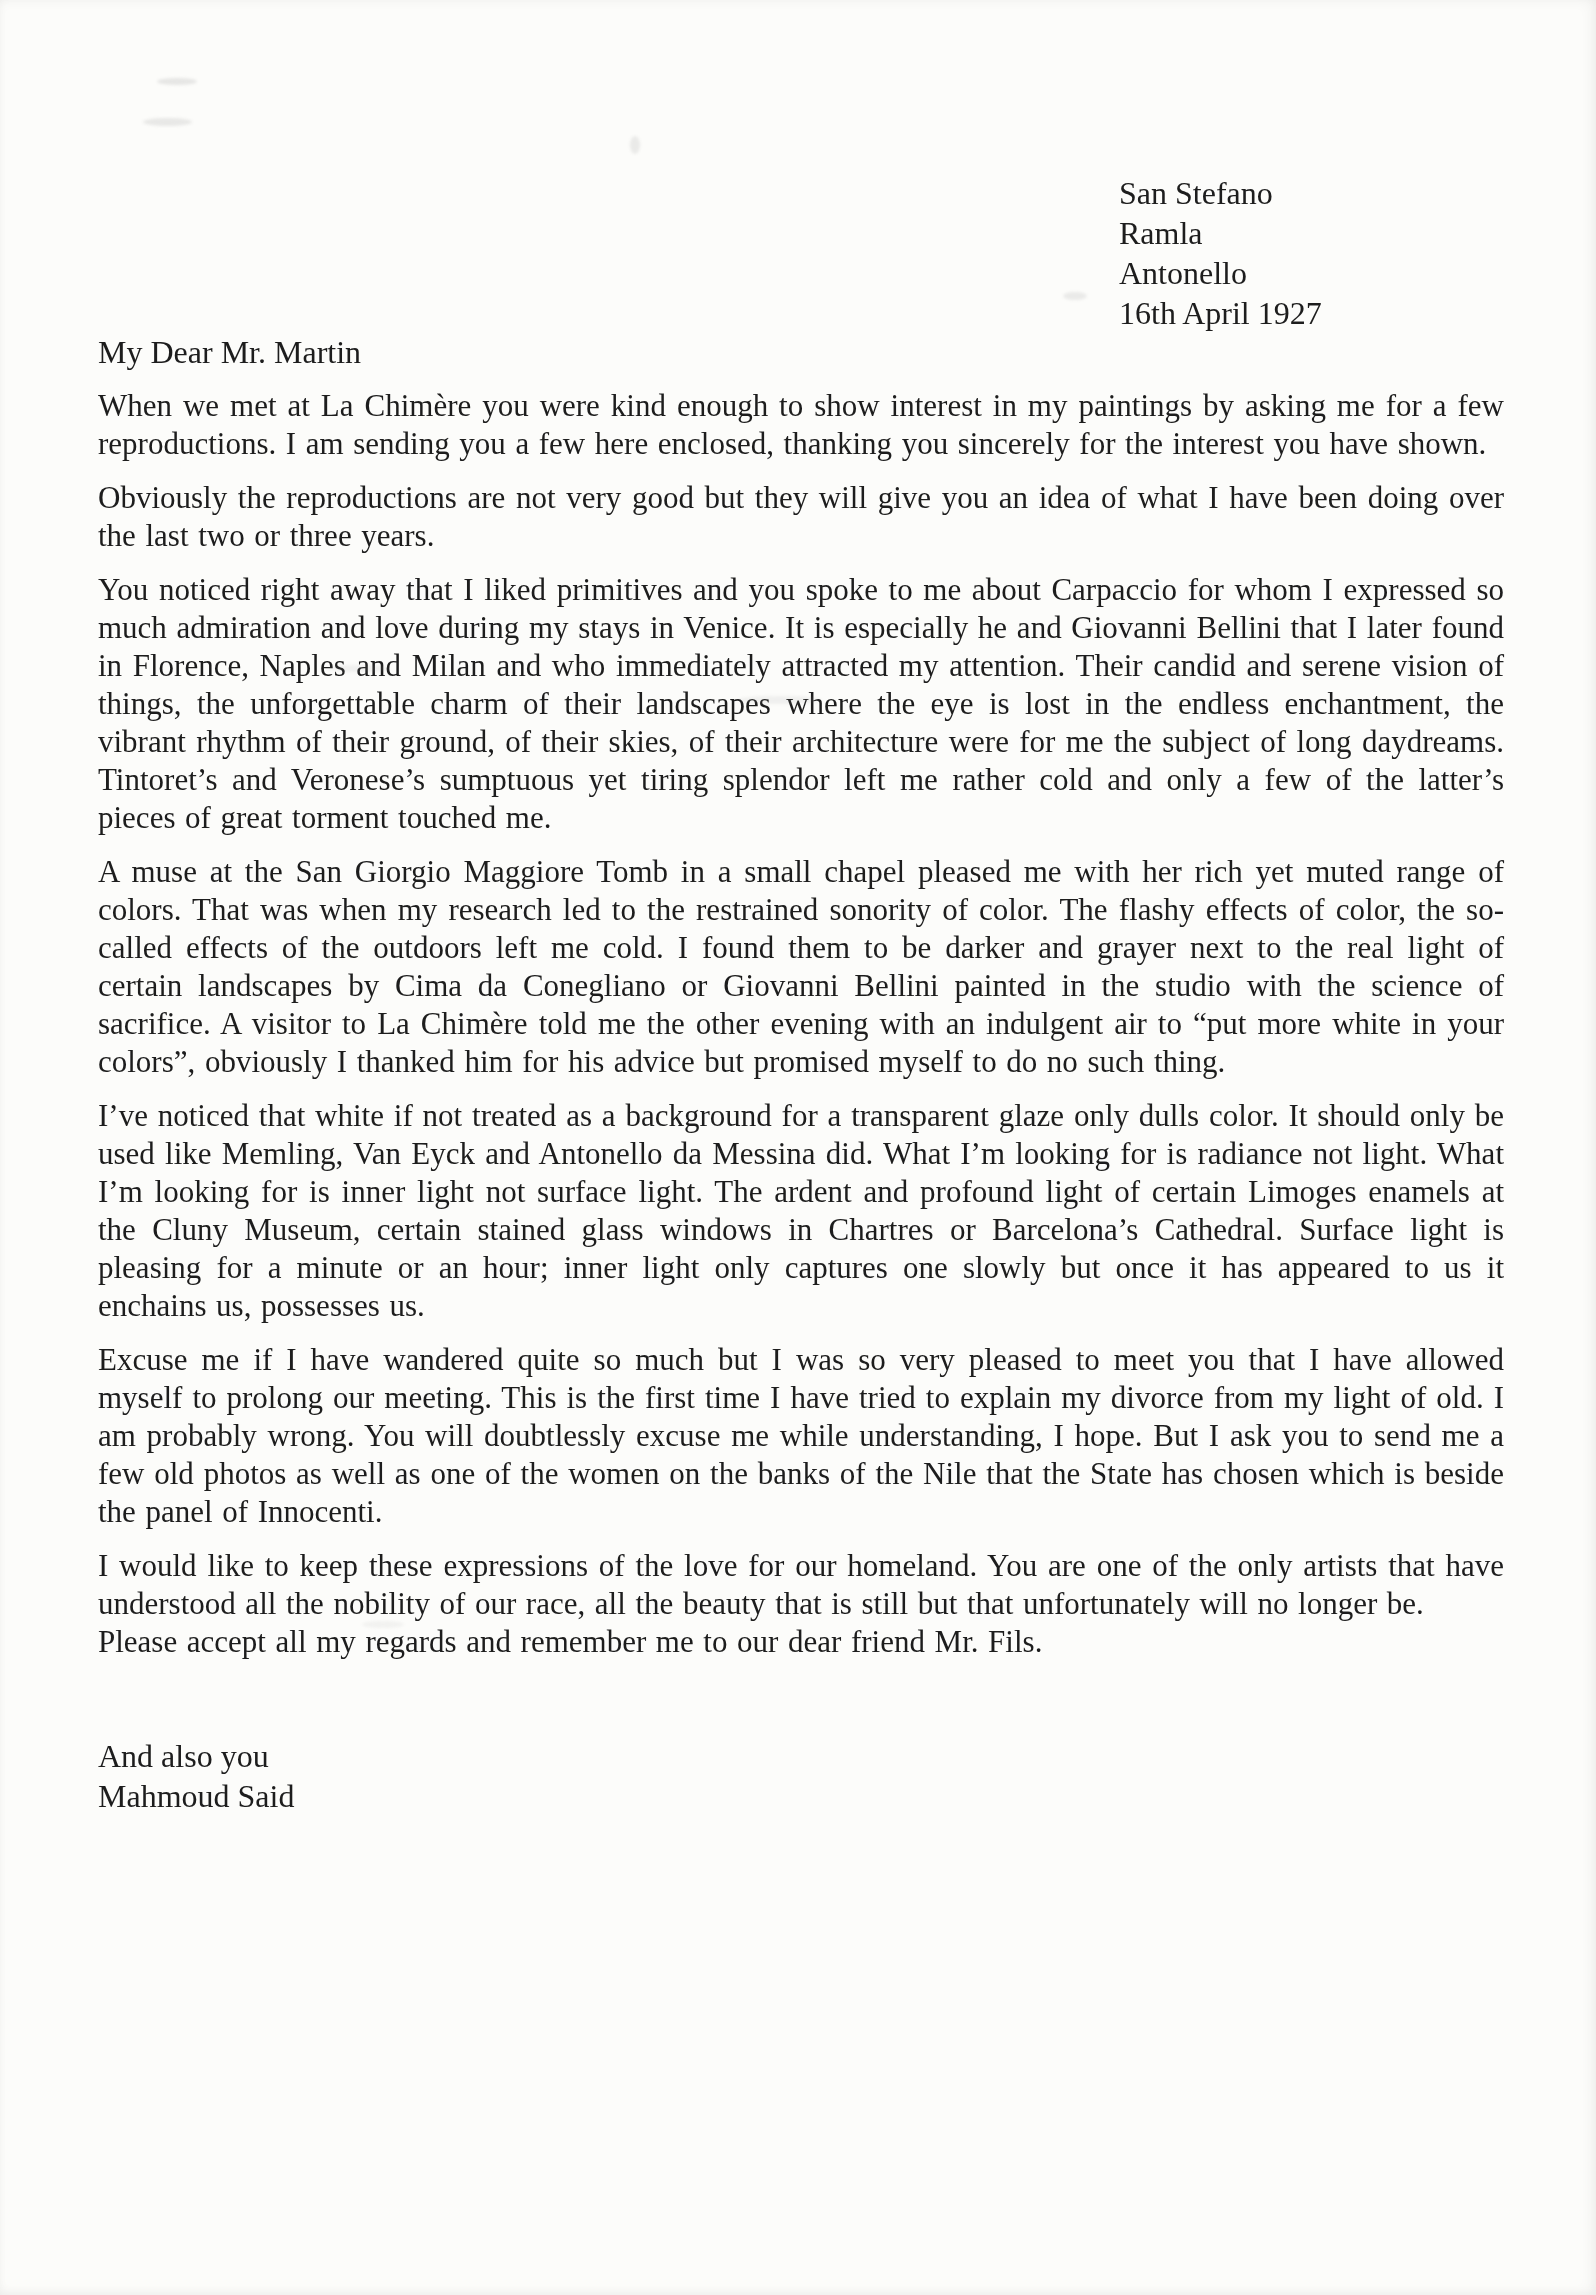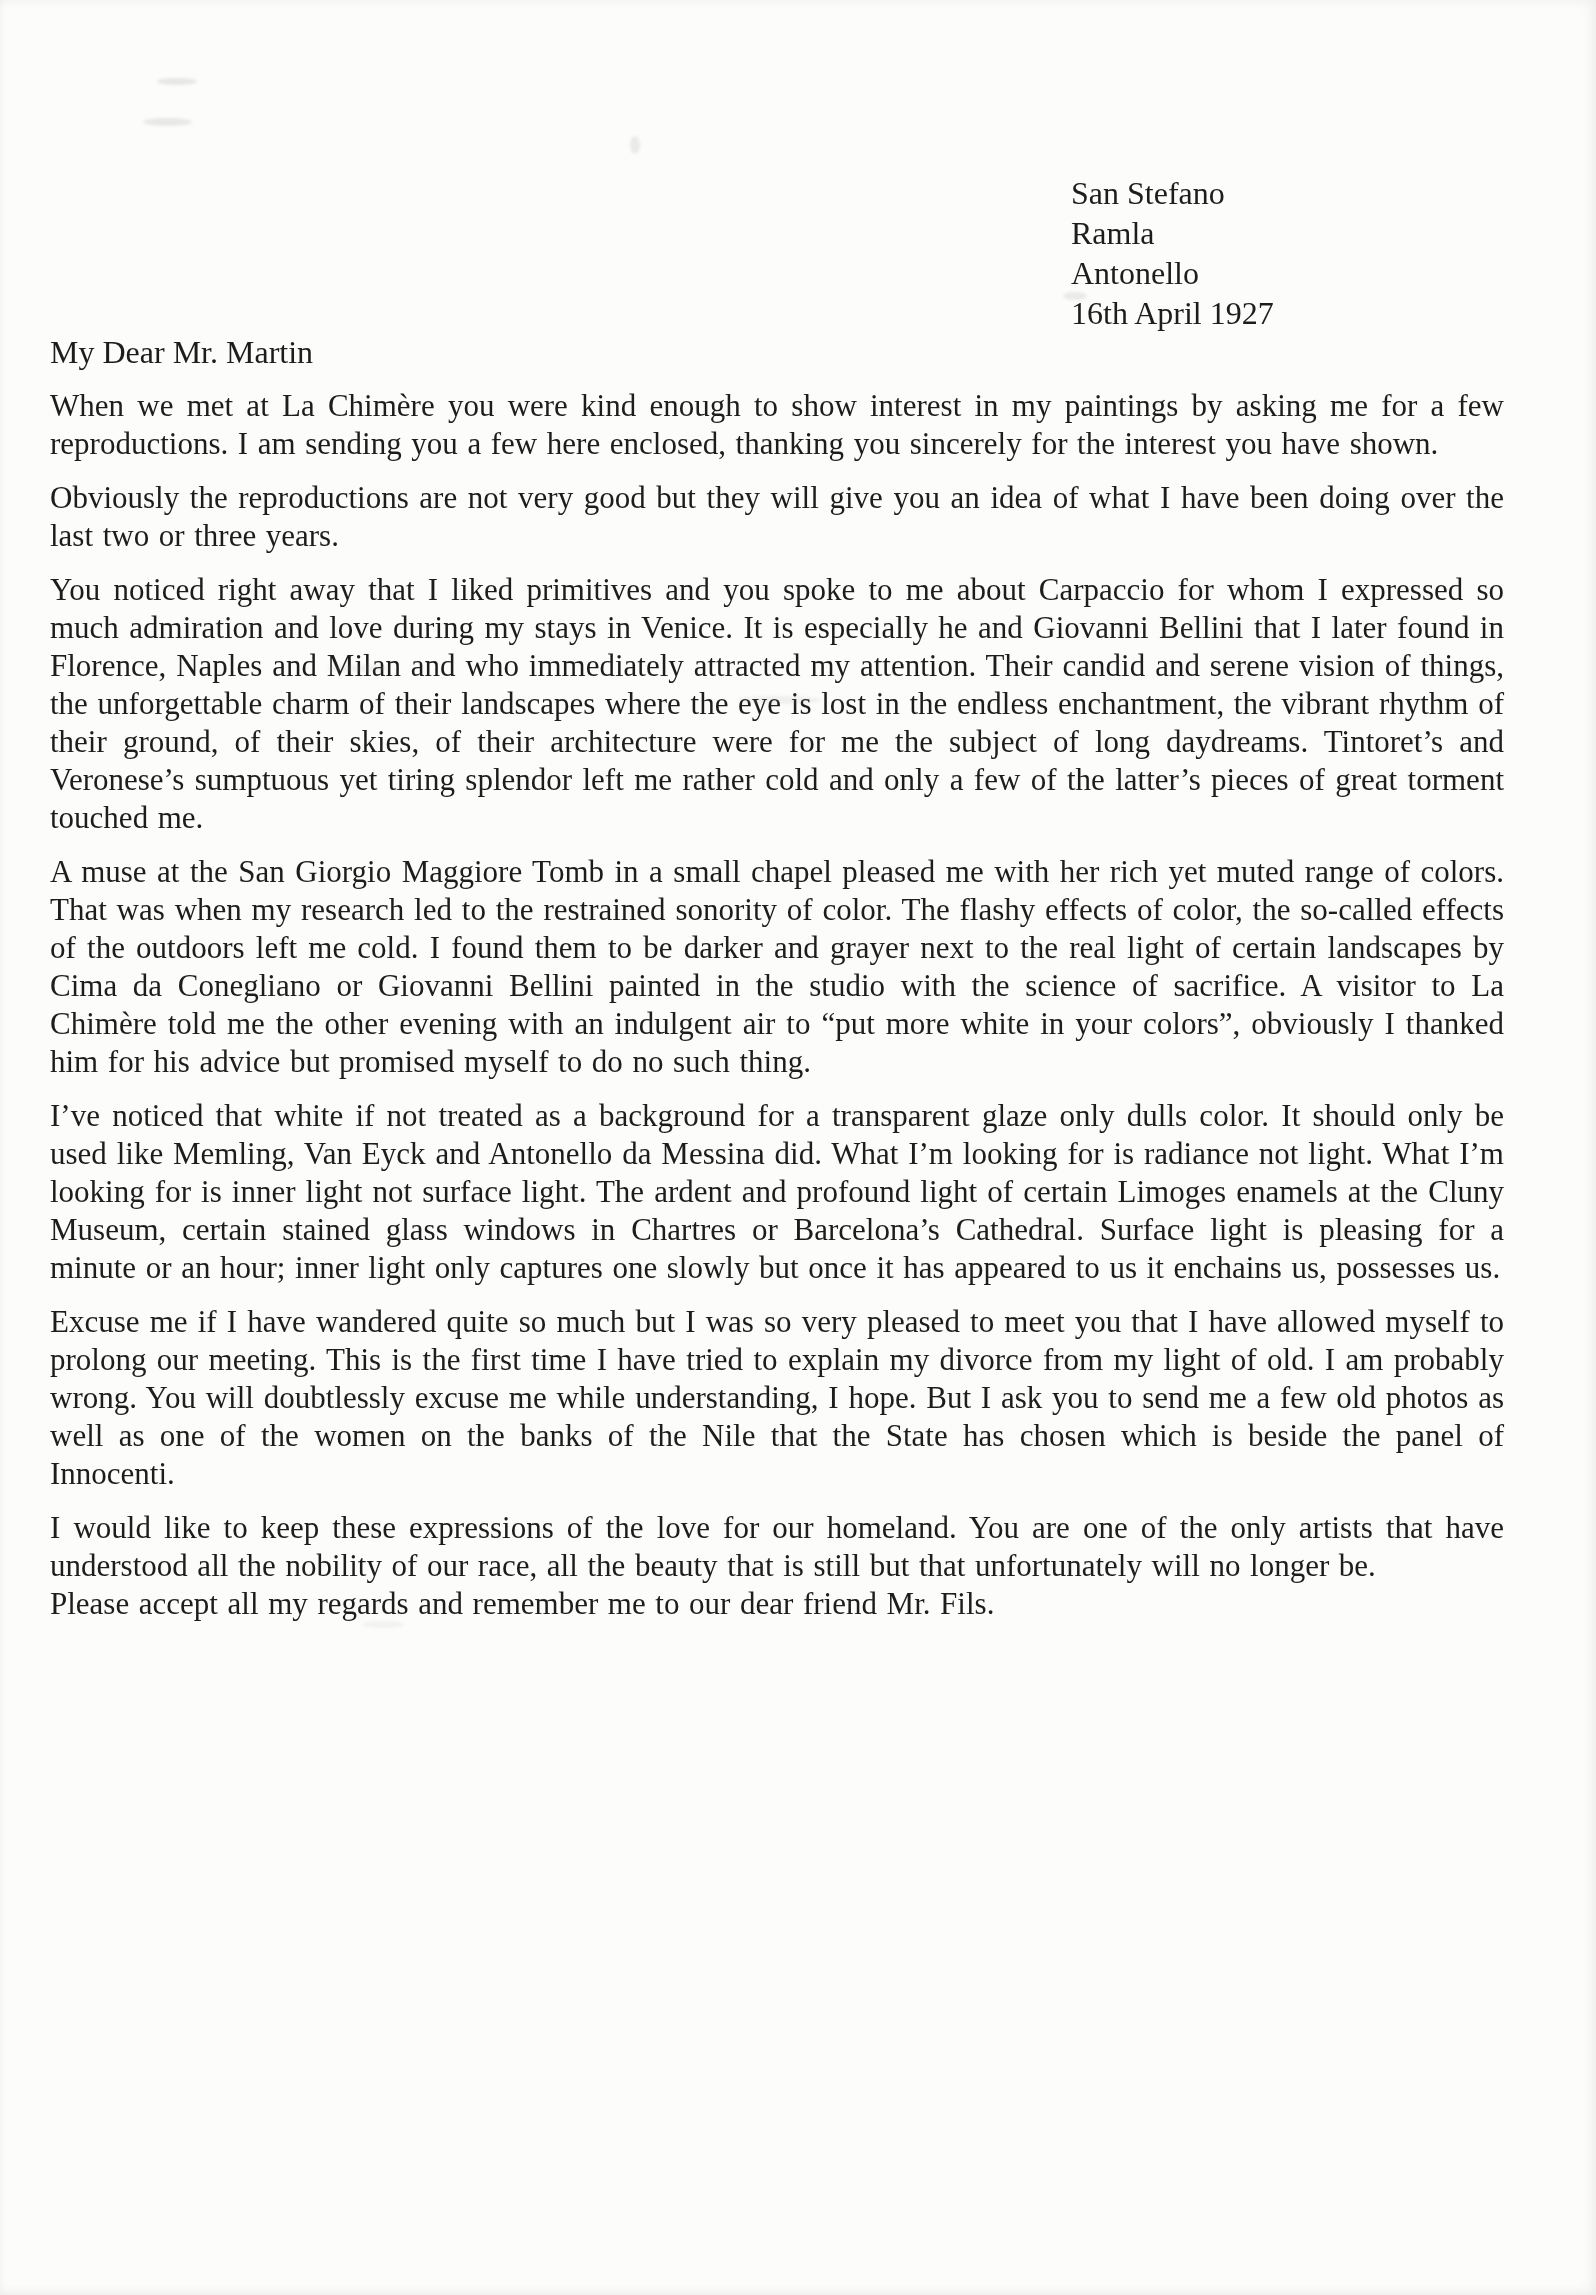--- a/index.html
+++ b/index.html
@@ -11,21 +11,21 @@
     position: relative;
     width: 1596px;
     height: 2295px;
     background: var(--paper, #fcfcfa);
     font-family: "Liberation Serif", "DejaVu Serif", serif;
     color: var(--ink, #1d1d1d);
     overflow: hidden;
     box-shadow: inset -4.2px 0 12.5px rgba(0,0,0,0.05), inset 0 -2.8px 8.3px rgba(0,0,0,0.03);
   }
   .content {
-    padding: 173px 92px 0 50px;
+    padding: 173px 92px 0 98px;
   }
   .address-block {
     margin-left: 1021px;
     font-size: 32px;
     line-height: 40px;
   }
   .salutation {
     font-size: 32px;
     line-height: 38px;
   }
@@ -75,20 +75,24 @@
 
     <p class="para">When we met at La Chimère you were kind enough to show interest in my paintings by asking me for a few reproductions. I am sending you a few here enclosed, thanking you sincerely for the interest you have shown.</p>
     <p class="para">Obviously the reproductions are not very good but they will give you an idea of what I have been doing over the last two or three years.</p>
     <p class="para">You noticed right away that I liked primitives and you spoke to me about Carpaccio for whom I expressed so much admiration and love during my stays in Venice. It is especially he and Giovanni Bellini that I later found in Florence, Naples and Milan and who immediately attracted my attention. Their candid and serene vision of things, the unforgettable charm of their landscapes where the eye is lost in the endless enchantment, the vibrant rhythm of their ground, of their skies, of their architecture were for me the subject of long daydreams. Tintoret’s and Veronese’s sumptuous yet tiring splendor left me rather cold and only a few of the latter’s pieces of great torment touched me.</p>
     <p class="para">A muse at the San Giorgio Maggiore Tomb in a small chapel pleased me with her rich yet muted range of colors. That was when my research led to the restrained sonority of color. The flashy effects of color, the so-called effects of the outdoors left me cold. I found them to be darker and grayer next to the real light of certain landscapes by Cima da Conegliano or Giovanni Bellini painted in the studio with the science of sacrifice. A visitor to La Chimère told me the other evening with an indulgent air to “put more white in your colors”, obviously I thanked him for his advice but promised myself to do no such thing.</p>
     <p class="para">I’ve noticed that white if not treated as a background for a transparent glaze only dulls color. It should only be used like Memling, Van Eyck and Antonello da Messina did. What I’m looking for is radiance not light. What I’m looking for is inner light not surface light. The ardent and profound light of certain Limoges enamels at the Cluny Museum, certain stained glass windows in Chartres or Barcelona’s Cathedral. Surface light is pleasing for a minute or an hour; inner light only captures one slowly but once it has appeared to us it enchains us, possesses us.</p>
     <p class="para">Excuse me if I have wandered quite so much but I was so very pleased to meet you that I have allowed myself to prolong our meeting. This is the first time I have tried to explain my divorce from my light of old. I am probably wrong. You will doubtlessly excuse me while understanding, I hope. But I ask you to send me a few old photos as well as one of the women on the banks of the Nile that the State has chosen which is beside the panel of Innocenti.</p>
     <p class="para">I would like to keep these expressions of the love for our homeland. You are one of the only artists that have understood all the nobility of our race, all the beauty that is still but that unfortunately will no longer be.
 Please accept all my regards and remember me to our dear friend Mr. Fils.</p>
 
+    <div class="closing">
+      <div>And also you</div>
+      <div>Mahmoud Said</div>
+    </div>
 
   </div>
 
   <div class="smudge s1"></div>
   <div class="smudge s2"></div>
   <div class="smudge s3"></div>
   <div class="smudge s4"></div>
   <div class="smudge s5"></div>
   <div class="smudge s6"></div>
   <div class="smudge s7"></div>

